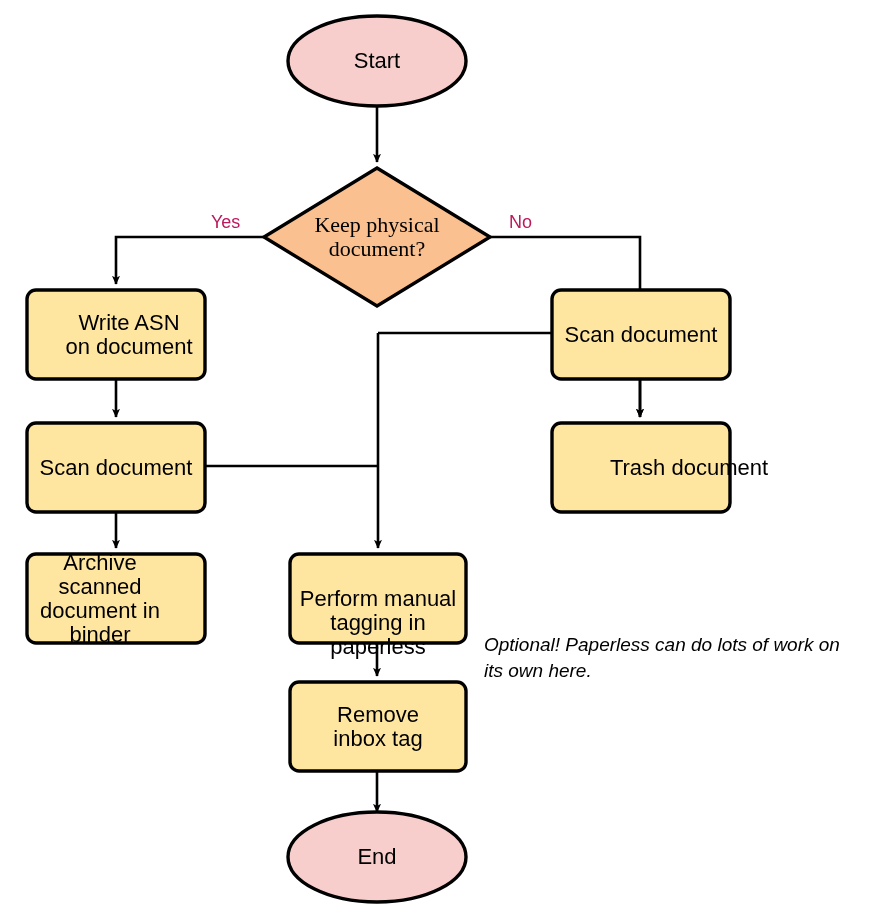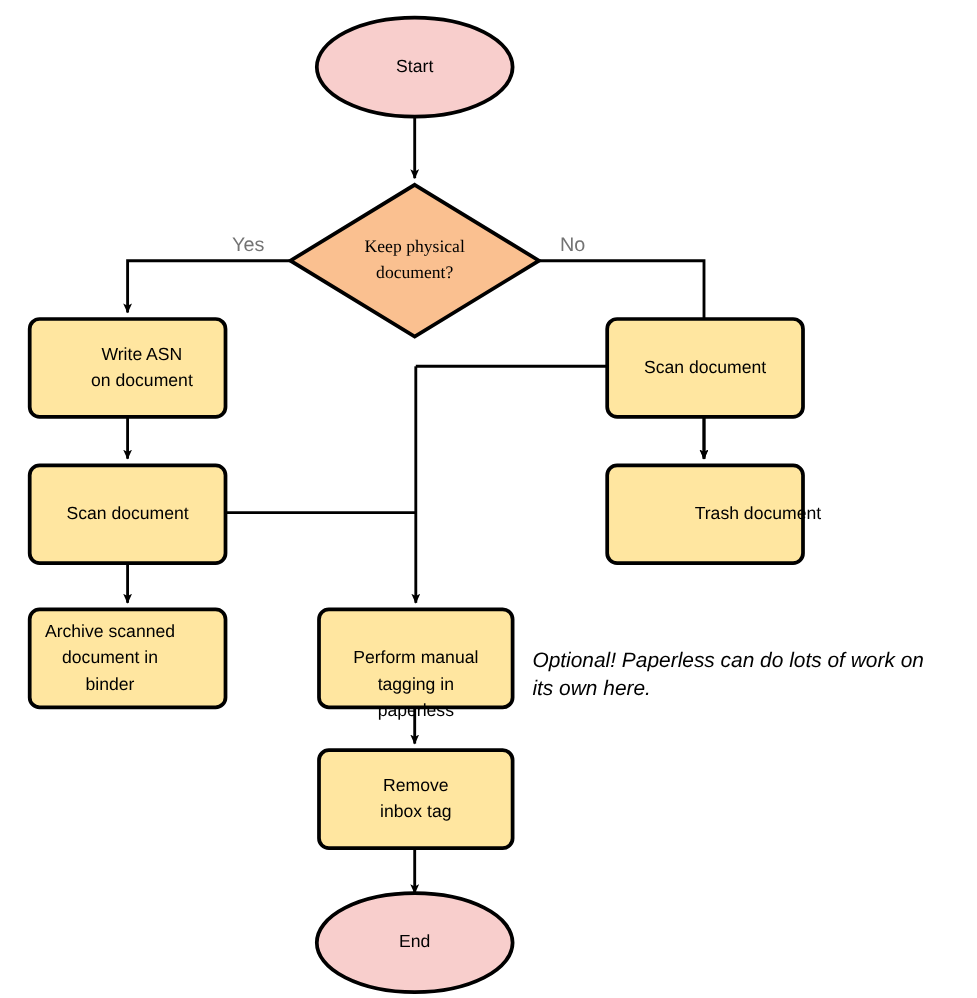--- a/index.html
+++ b/index.html
@@ -24,42 +24,43 @@
     width: 888px;
     height: 907px;
   }
   .node-label {
     position: absolute;
     display: flex;
     align-items: center;
     justify-content: center;
     text-align: center;
     font-family: "Liberation Sans", sans-serif;
-    font-size: 16px;
+    font-size: 22px;
     line-height: 24px;
     color: #000000;
     white-space: pre-line;
     pointer-events: none;
   }
   .edge-label {
     position: absolute;
     font-family: "Liberation Sans", sans-serif;
     font-size: 18px;
     line-height: 20px;
-    color: #737373;
+    color: #be185d;
     white-space: nowrap;
   }
   .note-text {
     position: absolute;
     font-family: "Liberation Sans", sans-serif;
     font-style: italic;
     font-size: 19px;
     line-height: 26px;
     color: #000000;
     white-space: pre-line;
+    margin-top: 44px;
   }
 </style>
 </head>
 <body>
 
 <div id="canvas">
 
   <svg id="flow-svg" viewBox="0 0 888 907" xmlns="http://www.w3.org/2000/svg">
     <defs>
       <marker id="arrowhead" markerWidth="10" markerHeight="10" refX="8.2" refY="4" orient="auto" markerUnits="userSpaceOnUse">

